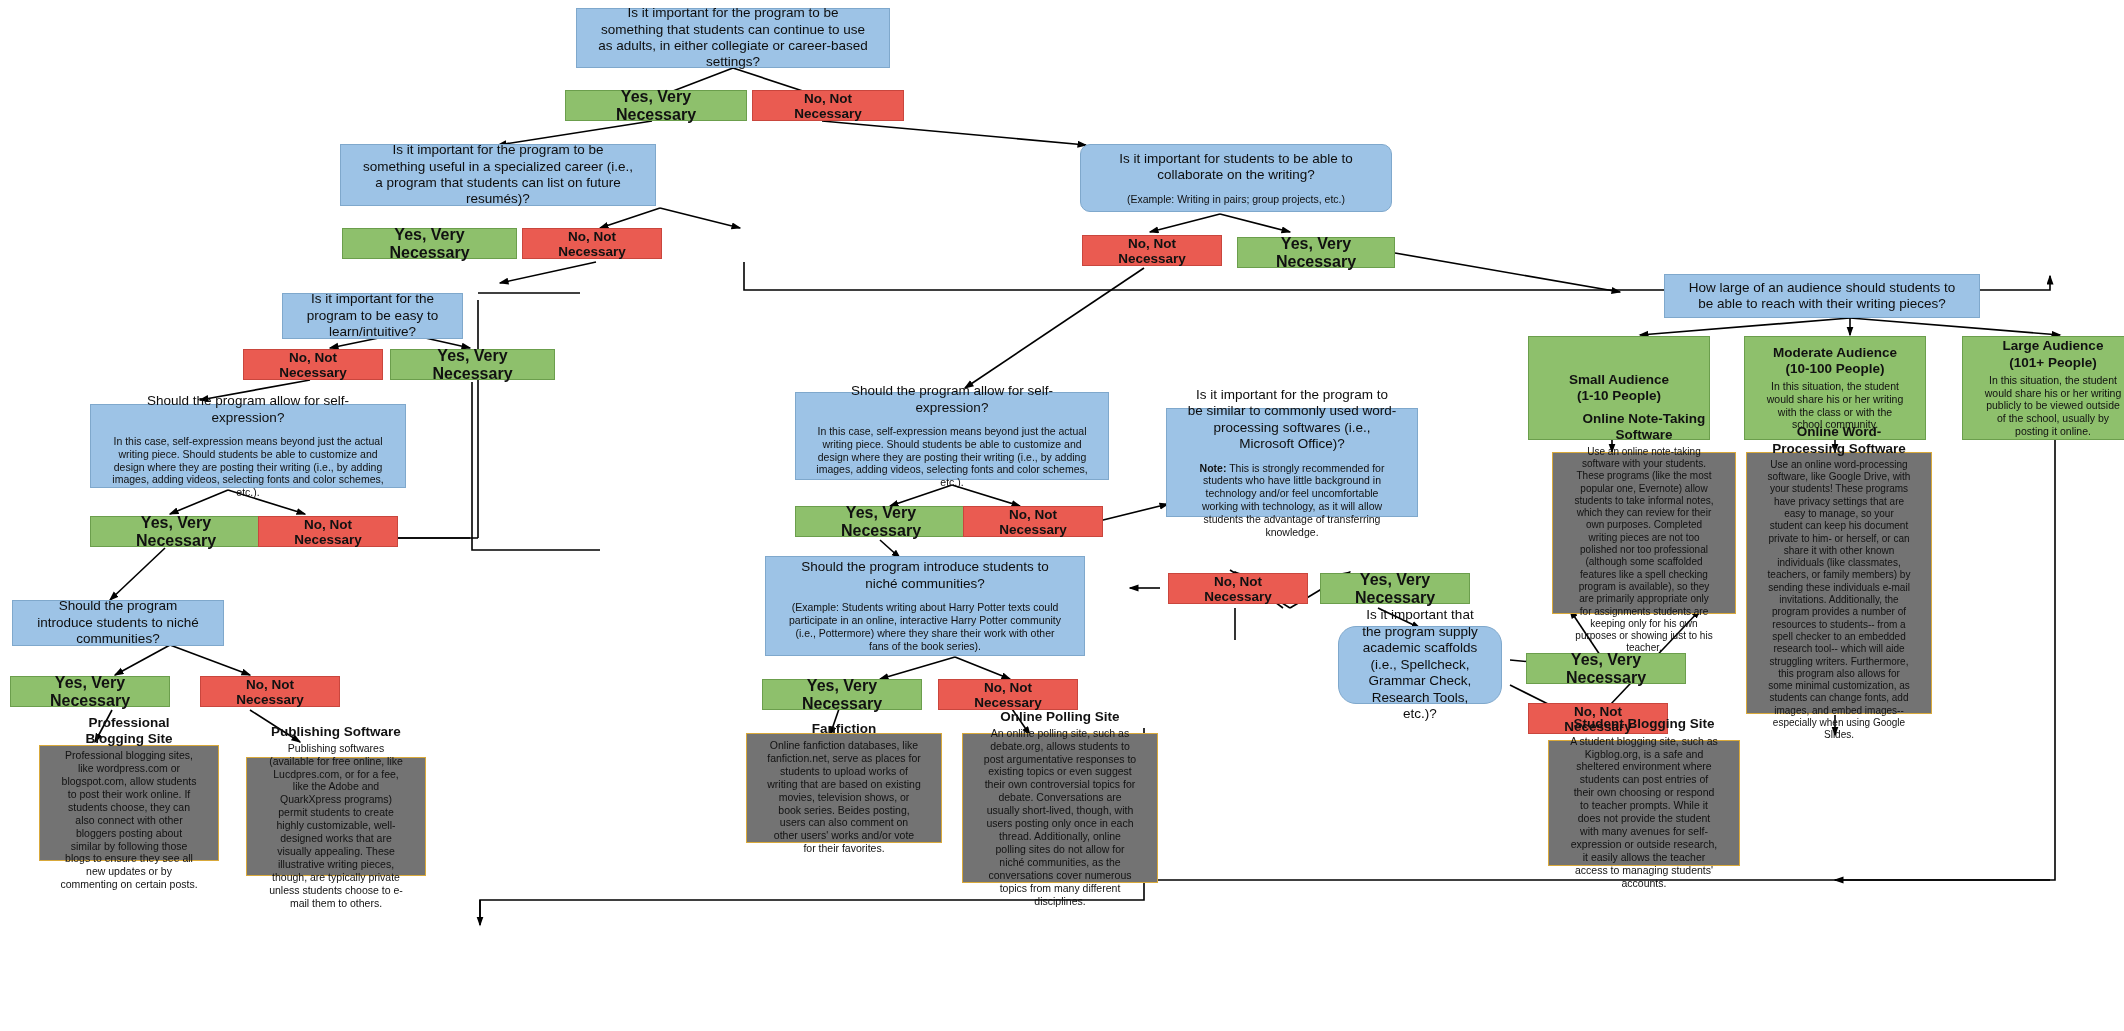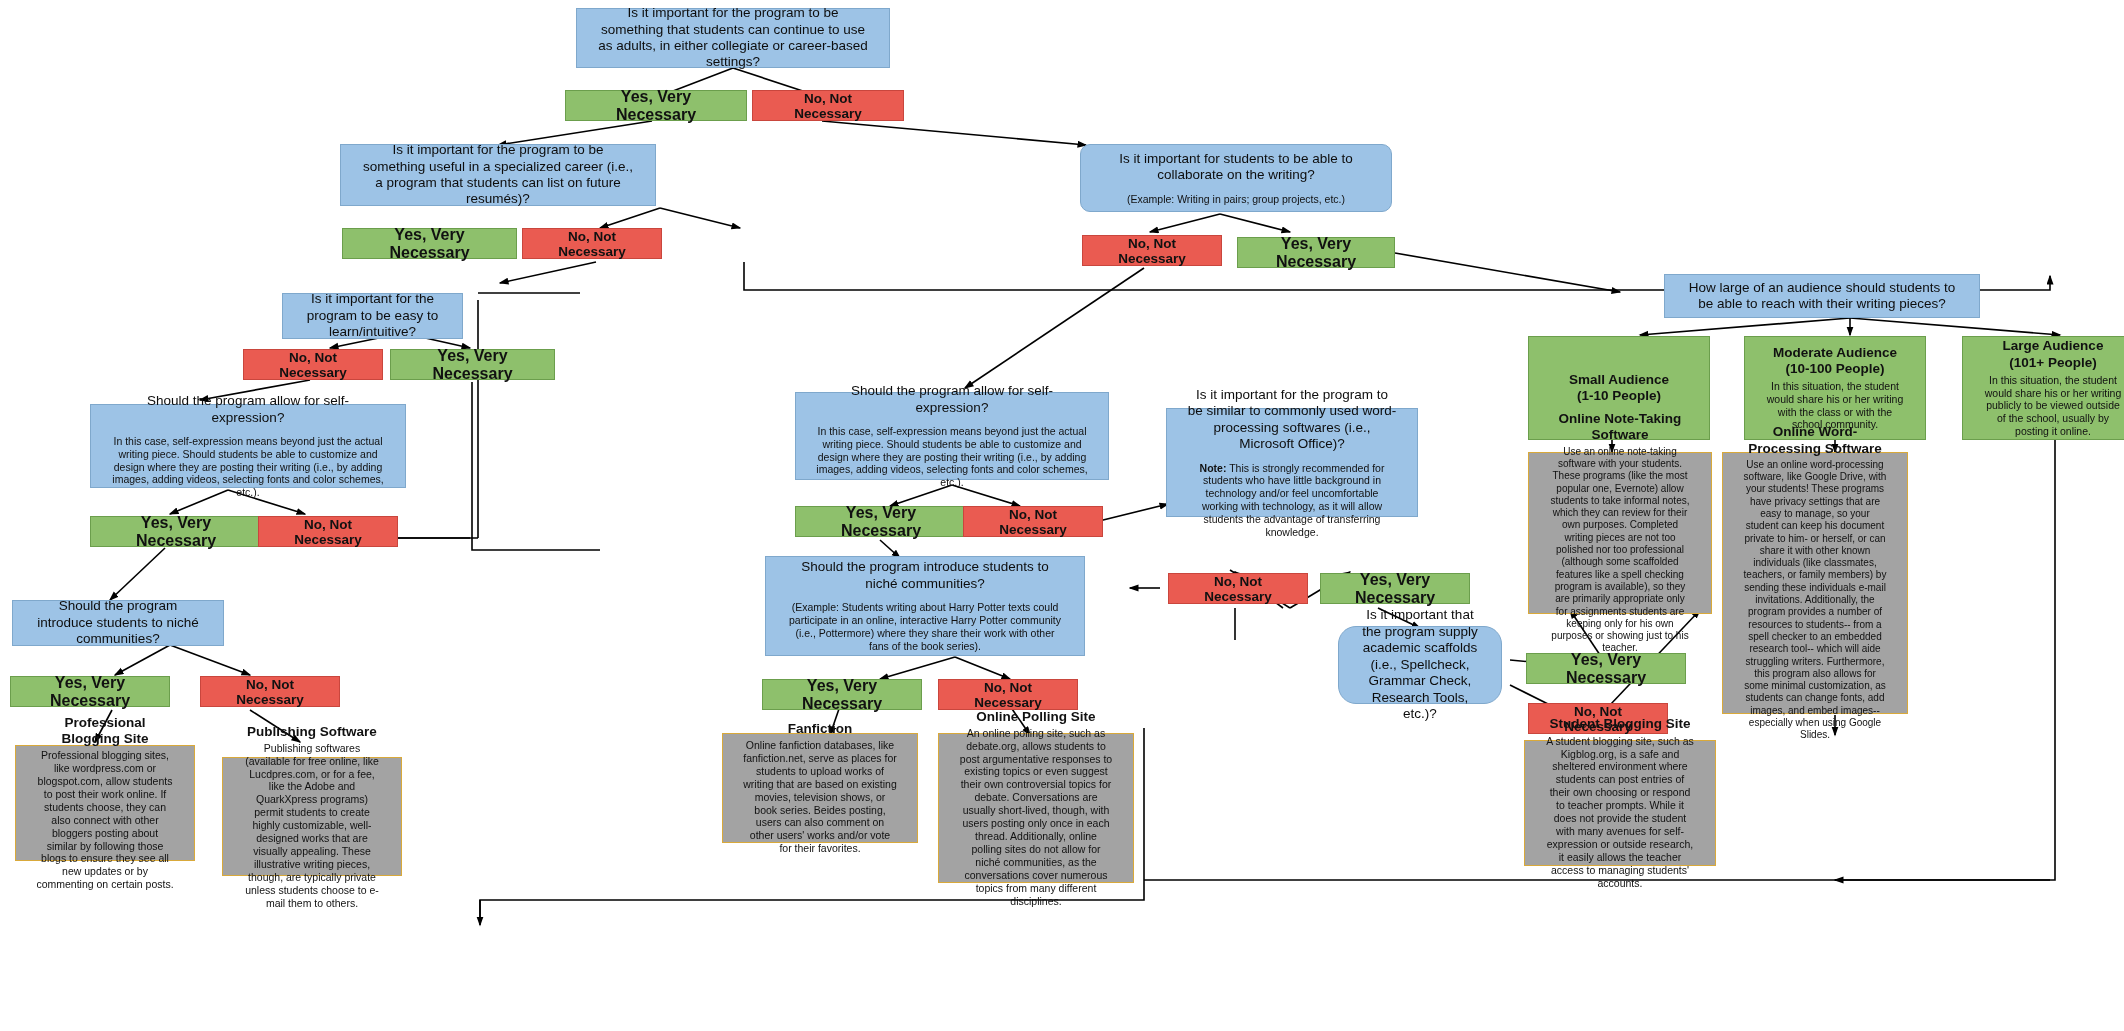--- a/index.html
+++ b/index.html
@@ -75,22 +75,23 @@
     line-height:1.2;
     color:#111111;
   }
   .aud .bd{
     font-size:10.5px;
     line-height:1.22;
     margin-top:3px;
     color:#111111;
   }
   .out{
-    background:#a3a3a3;
+    background:#737373;
     border-color:#d9a93a;
+    margin-left:24px;
   }
   .out .hd{
     font-weight:bold;
     font-size:13.5px;
     line-height:1.2;
     color:#111111;
   }
   .out .bd{
     font-size:10.5px;
     line-height:1.23;

